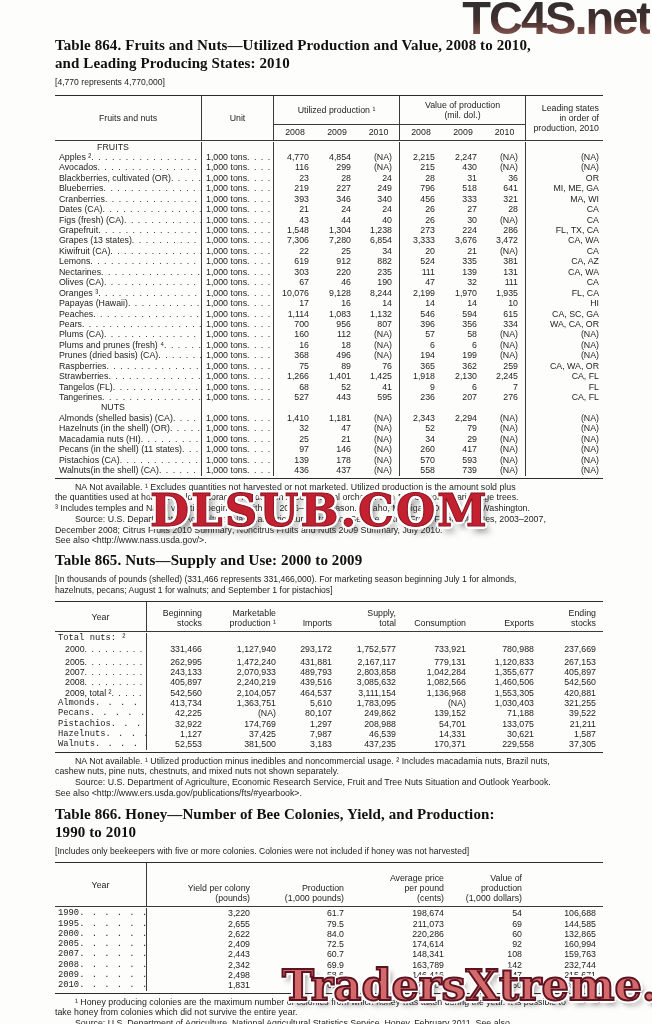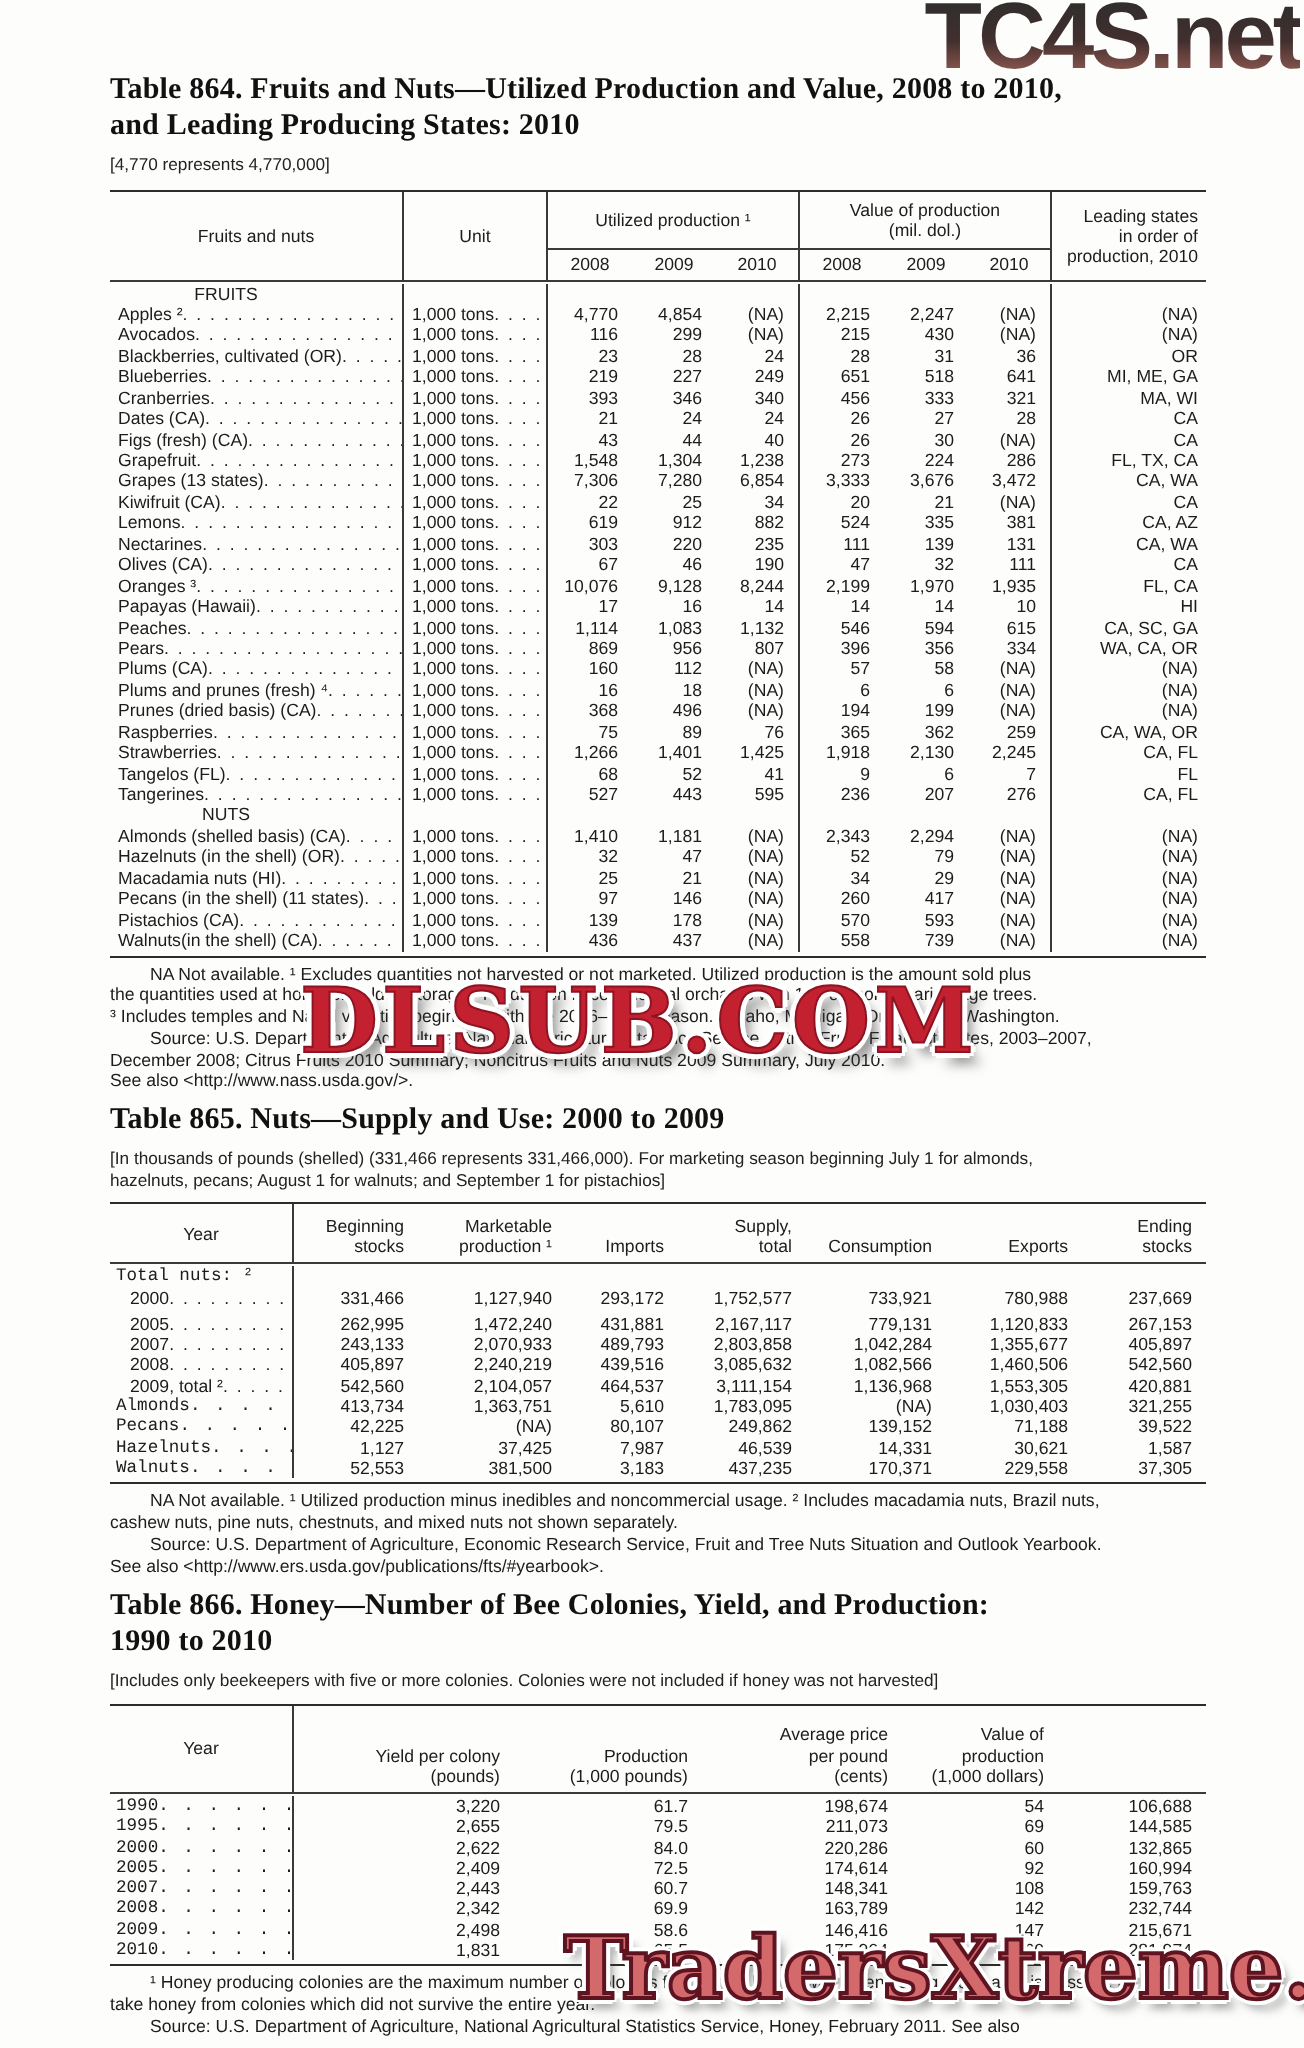--- a/index.html
+++ b/index.html
@@ -185,21 +185,21 @@
               <div class="t" style="white-space: nowrap;">Blueberries</div>
               <div class="dots"></div>
             </div>
             <div class="c lbl b-r lblwrap">
               <div class="t" style="white-space: nowrap;">1,000 tons</div>
               <div class="dots"></div>
             </div>
             <div class="c n">219</div>
             <div class="c n">227</div>
             <div class="c n b-r">249</div>
-            <div class="c n">651</div>
+            <div class="c n">796</div>
             <div class="c n">518</div>
             <div class="c n b-r">641</div>
             <div class="c st">MI, ME, GA</div>
           </div>
           <div class="grid t864-cols r864">
             <div class="c lbl b-r lblwrap">
               <div class="t" style="white-space: nowrap;">Cranberries</div>
               <div class="dots"></div>
             </div>
             <div class="c lbl b-r lblwrap">
@@ -403,21 +403,21 @@
           </div>
           <div class="grid t864-cols r864">
             <div class="c lbl b-r lblwrap">
               <div class="t" style="white-space: nowrap;">Pears</div>
               <div class="dots"></div>
             </div>
             <div class="c lbl b-r lblwrap">
               <div class="t" style="white-space: nowrap;">1,000 tons</div>
               <div class="dots"></div>
             </div>
-            <div class="c n">869</div>
+            <div class="c n">700</div>
             <div class="c n">956</div>
             <div class="c n b-r">807</div>
             <div class="c n">396</div>
             <div class="c n">356</div>
             <div class="c n b-r">334</div>
             <div class="c st">WA, CA, OR</div>
           </div>
           <div class="grid t864-cols r864">
             <div class="c lbl b-r lblwrap">
               <div class="t" style="white-space: nowrap;">Plums (CA)</div>
@@ -780,20 +780,33 @@
             <div class="c n">42,225</div>
             <div class="c n">(NA)</div>
             <div class="c n">80,107</div>
             <div class="c n">249,862</div>
             <div class="c n">139,152</div>
             <div class="c n">71,188</div>
             <div class="c n">39,522</div>
           </div>
           <div class="grid t865-cols r86x">
             <div class="c slbl b-r lblwrap">
+              <div class="t" style="white-space: nowrap;">Pistachios</div>
+              <div class="dots"></div>
+            </div>
+            <div class="c n">32,922</div>
+            <div class="c n">174,769</div>
+            <div class="c n">1,297</div>
+            <div class="c n">208,988</div>
+            <div class="c n">54,701</div>
+            <div class="c n">133,075</div>
+            <div class="c n">21,211</div>
+          </div>
+          <div class="grid t865-cols r86x">
+            <div class="c slbl b-r lblwrap">
               <div class="t" style="white-space: nowrap;">Hazelnuts</div>
               <div class="dots"></div>
             </div>
             <div class="c n">1,127</div>
             <div class="c n">37,425</div>
             <div class="c n">7,987</div>
             <div class="c n">46,539</div>
             <div class="c n">14,331</div>
             <div class="c n">30,621</div>
             <div class="c n">1,587</div>

